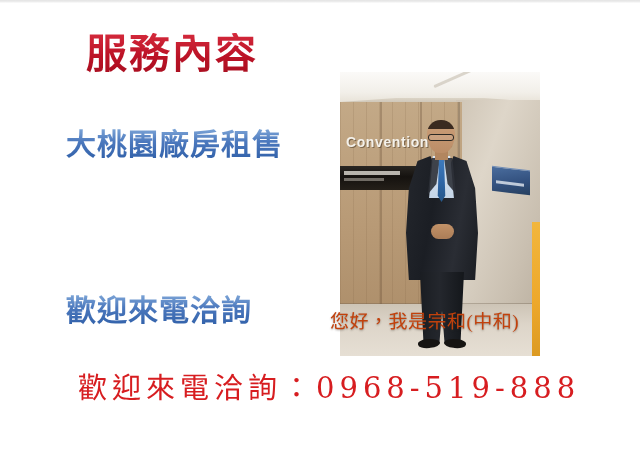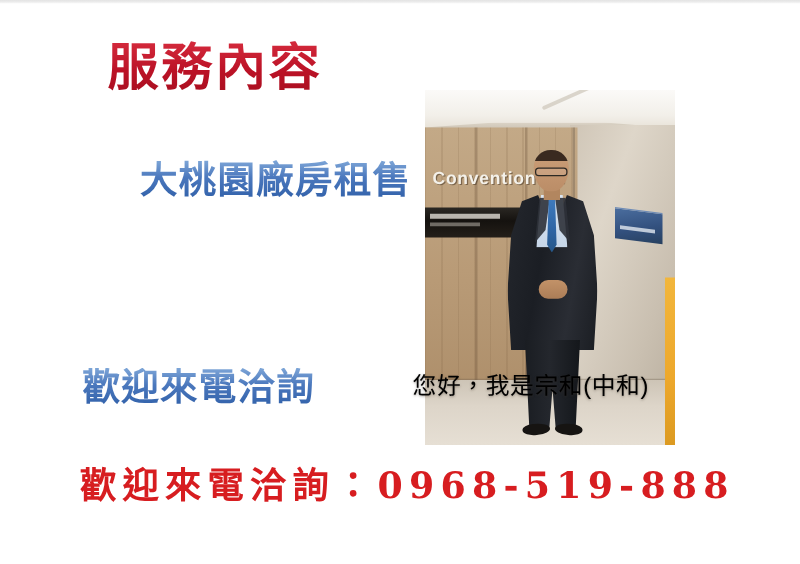--- a/index.html
+++ b/index.html
@@ -54,31 +54,31 @@
     font-weight: 700;
     letter-spacing: 1px;
     white-space: nowrap;
     color: #4f7cc0;
     background: linear-gradient(180deg, #7fa7d8 0%, #4b78bd 42%, #2f5fa8 100%);
     -webkit-background-clip: text;
     background-clip: text;
     -webkit-text-fill-color: transparent;
     line-height: 1.1;
   }
-  .bullet.b1 { top: 128px; margin-left: 46px; }
+  .bullet.b1 { top: 128px; }
   .bullet.b2 { top: 212px; }
   .bullet.b3 { top: 294px; }
 
   .contact {
     position: absolute;
-    left: 64px;
+    left: 78px;
     top: 372px;
     font-family: "DejaVu Serif", "Liberation Serif", serif;
     font-size: 29px;
-    font-weight: 700;
+    font-weight: 400;
     color: #d71d20;
     letter-spacing: 5px;
     white-space: nowrap;
     line-height: 1.15;
   }
 
   
   .photo {
     position: absolute;
     left: 340px;
@@ -293,25 +293,25 @@
     width: 22px; height: 9px;
     background: #161412;
     border-radius: 55% 40% 50% 45%;
     transform: rotate(6deg);
   }
 
   
   .caption {
     position: absolute;
     left: 330px;
-    top: 293px;
-    font-family: Liberation Sans, sans-serif;
+    top: 306px;
+    font-family: Liberation Serif, serif;
     font-size: 19px;
     font-weight: 400;
-    color: #000000;
+    color: #c2410c;
     white-space: nowrap;
     letter-spacing: .5px;
     text-shadow: 0 1px 2px rgba(60,50,40,.45);
   }
 </style>
 </head>
 <body>
 
 <div id="slide">
 

